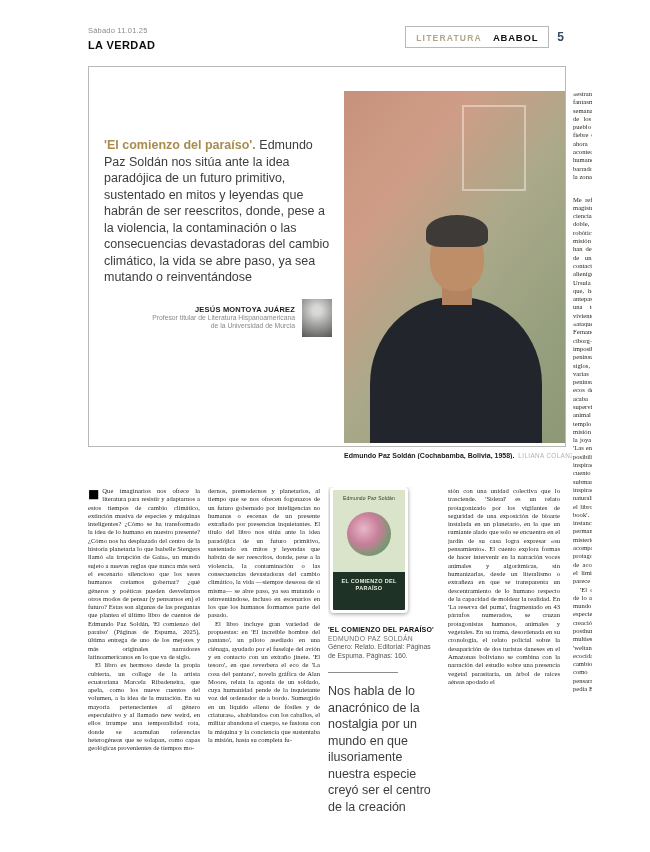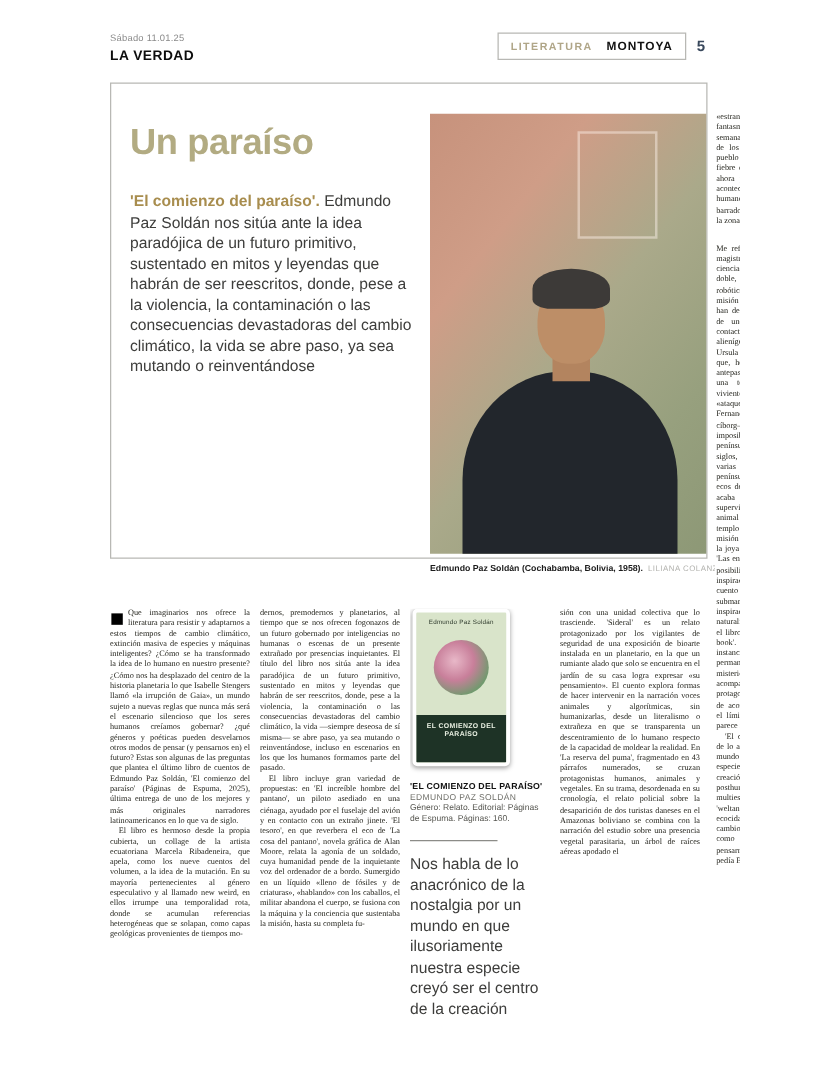--- a/index.html
+++ b/index.html
@@ -23,21 +23,21 @@
   .feature { position:absolute; left:30px; top:66px; width:478px; height:381px; border:1px solid #b8b8b4; }
   .banner {
     position:absolute; top:-1px; left:50%; transform:translateX(-50%);
     background:#c8242b; color:#fff; font-size:11.5px; font-weight:800;
     letter-spacing:1.6px; padding:4px 26px 5px; white-space:nowrap;
   }
   .feat-left { position:absolute; left:15px; top:32px; width:228px; }
   .headline { font-weight:800; font-size:29px; line-height:30px; letter-spacing:-.3px; }
   .headline .hl-accent { color:#b2ab82; display:block; }
   .headline .hl-rest { color:#1d1d1b; display:block; width:160px; }
-  .standfirst { margin-top:24px; font-size:12.5px; line-height:16.5px; color:#3d3d3b; }
+  .standfirst { margin-top:38px; font-size:12.5px; line-height:16.5px; color:#3d3d3b; }
   .standfirst .lead { font-weight:700; color:#a88d4e; }
   .byline { margin-top:13px; display:flex; justify-content:flex-end; align-items:center; gap:7px; text-align:right; }
   .byline-name { font-size:7.5px; font-weight:800; color:#1c1c1c; letter-spacing:.2px; }
   .byline-role { font-size:6.8px; line-height:8.4px; color:#8a8a88; }
   .avatar { width:30px; height:38px; flex:0 0 auto;
     background:radial-gradient(circle at 50% 30%, #d8d8d6 14%, #9d9d9b 52%, #565654 100%); }
   
   .photo { position:absolute; left:255px; top:24px; width:221px; bottom:3px; overflow:hidden;
     background:linear-gradient(128deg, #c7927c 0%, #cf9d87 26%, #aaa98a 52%, #97a07e 78%, #8d9876 100%); }
   .wall-frame { position:absolute; left:118px; top:14px; width:64px; height:86px; border:2px solid rgba(255,245,238,.45); }
@@ -81,33 +81,40 @@
 <div class="page" data-interactable="false">
 
   <div class="hdr" data-interactable="false">
     <div data-interactable="false">
       <div class="hdr-date" data-interactable="false">Sábado 11.01.25</div>
       <div class="hdr-masthead" data-interactable="false">LA VERDAD</div>
     </div>
     <div class="hdr-right" data-interactable="false">
       <div class="section-box" data-interactable="false">
         <span class="section-lit" data-interactable="false">LITERATURA</span>
-        <span class="section-abl" data-interactable="false">MONTOYA</span>
+        <span class="section-abl" data-interactable="false">ABABOL</span>
       </div>
       <span class="pagenum" data-interactable="false">5</span>
     </div>
   </div>
 
   <div class="feature" data-interactable="false">
 
     <div class="feat-left" data-interactable="false">
       <h1 class="headline" data-interactable="false">
-        <span class="hl-accent" data-interactable="false">Un paraíso</span>
       </h1>
       <p class="standfirst" data-interactable="false"><span class="lead" data-interactable="false">'El comienzo del paraíso'.</span><span data-interactable="false"> Edmundo Paz Soldán nos sitúa ante la idea paradójica de un futuro primitivo, sustentado en mitos y leyendas que habrán de ser reescritos, donde, pese a la violencia, la contaminación o las consecuencias devastadoras del cambio climático, la vida se abre paso, ya sea mutando o reinventándose</span></p>
+      <div class="byline" data-interactable="false">
+        <div data-interactable="false">
+          <div class="byline-name" data-interactable="false">JESÚS MONTOYA JUÁREZ</div>
+          <div class="byline-role" data-interactable="false">Profesor titular de Literatura Hispanoamericana</div>
+          <div class="byline-role" data-interactable="false">de la Universidad de Murcia</div>
+        </div>
+        <div class="avatar" data-interactable="false"></div>
+      </div>
     </div>
 
     <div class="photo" data-interactable="false">
       <div class="wall-frame" data-interactable="false"></div>
       <div class="torso" data-interactable="false"></div>
       <div class="neck" data-interactable="false"></div>
       <div class="head" data-interactable="false"></div>
       <div class="hair" data-interactable="false"></div>
     </div>
   </div>

